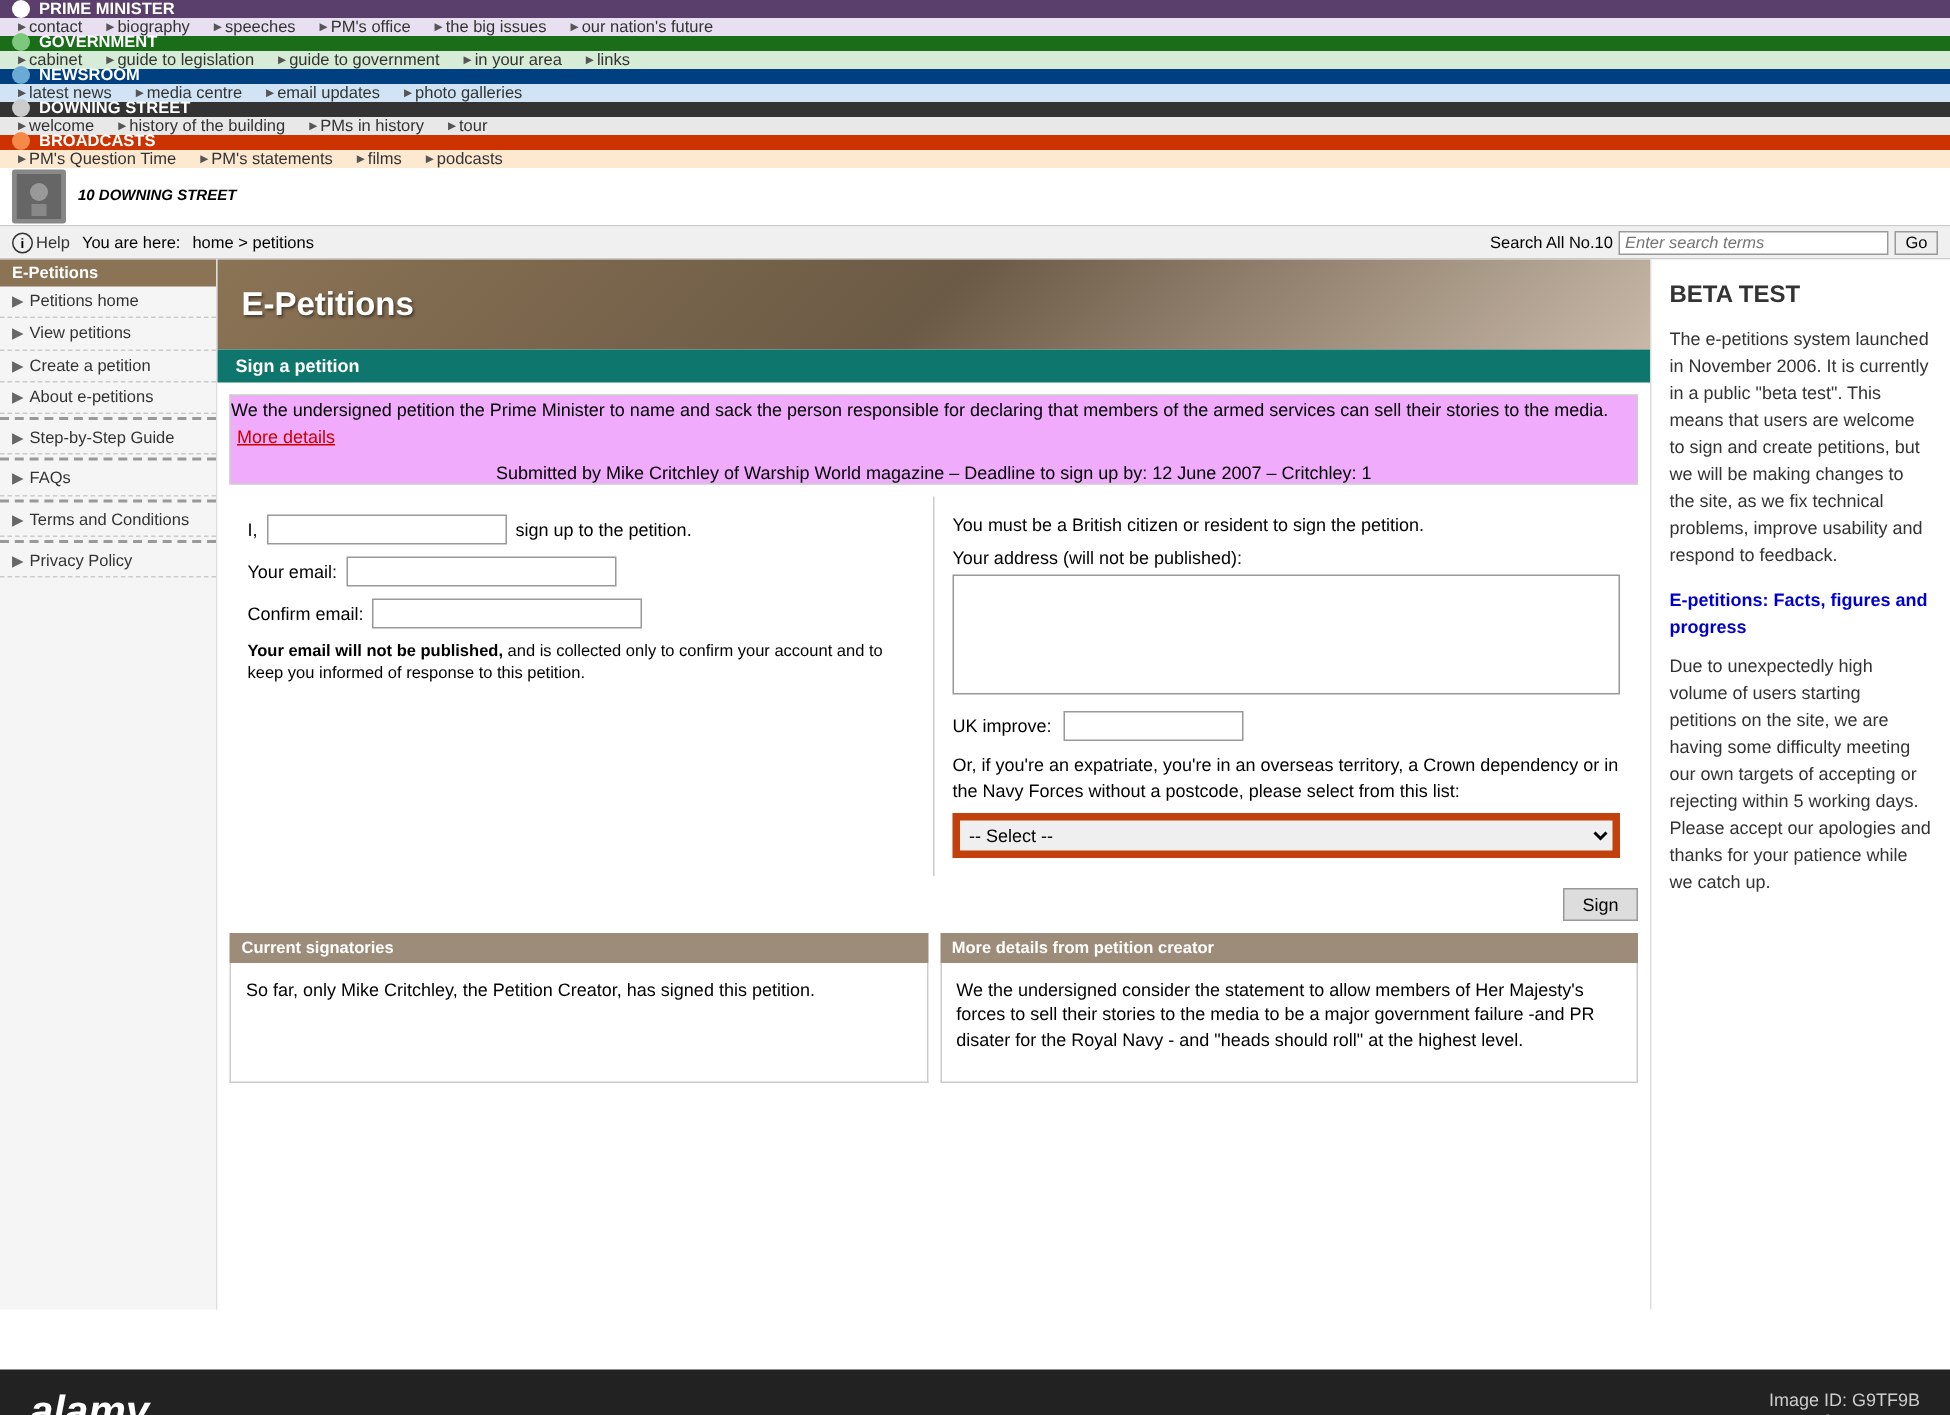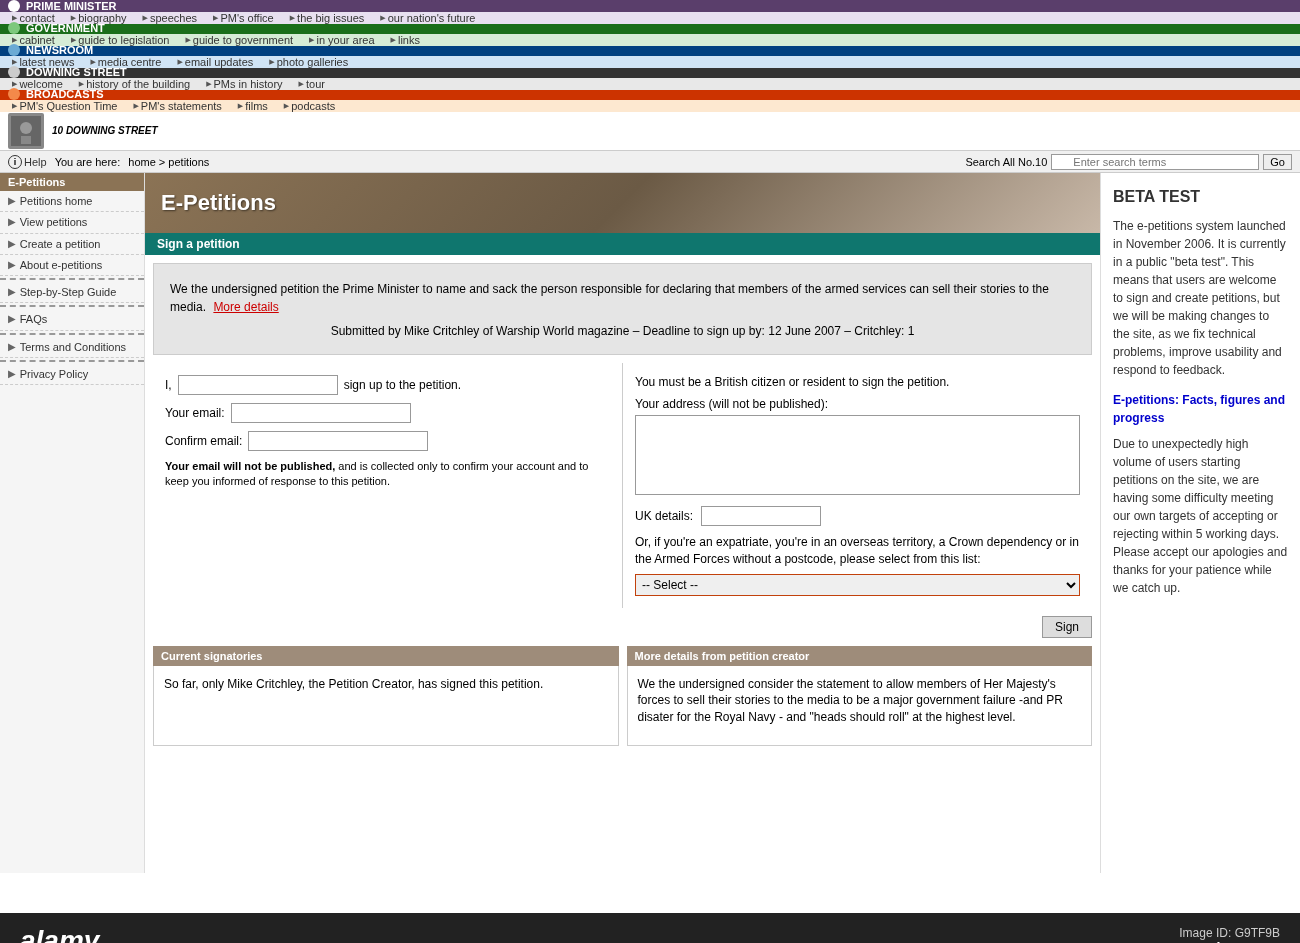--- a/index.html
+++ b/index.html
@@ -38,21 +38,21 @@
     .header-area { display: flex; align-items: center; padding: 4px 8px; background: #fff; border-bottom: 1px solid #ccc; height: 40px; }
     .logo-area { display: flex; align-items: center; gap: 8px; width: 160px; font-style: italic; }
     .logo-crest { width: 36px; height: 36px; background: #888; border-radius: 2px; display: flex; align-items: center; justify-content: center; font-size: 18px; }
     .logo-text { font-size: 10px; font-weight: bold; line-height: 1.2; }
 
     
     .breadcrumb-bar { display: flex; align-items: center; justify-content: space-between; padding: 2px 8px; background: #f0f0f0; border-bottom: 1px solid #ccc; height: 22px; }
     .breadcrumb-left { display: flex; align-items: center; gap: 8px; font-size: 11px; }
     .breadcrumb-help { display: flex; align-items: center; gap: 2px; }
     .breadcrumb-right { display: flex; align-items: center; gap: 4px; font-size: 11px; }
-    .breadcrumb-right input { width: 208px; border: 1px solid #999; padding: 1px 21px; font-size: 11px; }
+    .breadcrumb-right input { width: 180px; border: 1px solid #999; padding: 1px 3px; font-size: 11px; font-style: italic; }
     .breadcrumb-right .go-btn { background: #eee; border: 1px solid #999; padding: 1px 6px; font-size: 11px; cursor: pointer; }
 
     
     .main-container { display: flex; min-height: 700px; }
 
     
     .sidebar { width: 145px; min-width: 145px; background: #f5f5f5; border-right: 1px solid #ddd; padding: 0; }
     .sidebar-header { background: #8b7355; color: #fff; padding: 3px 8px; font-size: 11px; font-weight: bold; }
     .sidebar-item { display: flex; align-items: flex-start; gap: 4px; padding: 3px 8px; border-bottom: 1px dashed #ccc; font-size: 11px; cursor: pointer; color: #333; text-decoration: none; }
     .sidebar-item .arrow { color: #666; font-size: 10px; margin-top: 1px; flex-shrink: 0; }
@@ -62,21 +62,21 @@
     
     .content-area { flex: 1; padding: 0; background: #fff; }
 
     
     .epetitions-header { background: linear-gradient(135deg, #8b7355 0%, #6b5a45 50%, #c8b8a8 100%); height: 60px; display: flex; align-items: center; padding: 0 16px; }
     .epetitions-title { font-size: 22px; font-weight: bold; color: #fff; text-shadow: 1px 1px 2px rgba(0,0,0,0.5); }
 
     
     .section-header { background: #0f766e; color: #fff; padding: 4px 12px; font-size: 12px; font-weight: bold; margin-bottom: 0; }
 
-    .petition-box { border: 1px solid #ccc; margin: 8px; padding: 16px; background: #e5e5e5; }
+    .petition-box { border: 1px solid #ccc; margin: 8px; padding: 0; background: #f0abfc; }
     .petition-text { font-size: 12px; line-height: 1.5; }
     .petition-text a { color: #c00; }
     .petition-meta { text-align: center; margin-top: 8px; font-size: 12px; }
     .petition-meta strong { font-weight: normal; }
 
     
     .sign-form-container { display: flex; margin: 0 8px; gap: 0; }
     .sign-form-left { flex: 1; padding: 12px; border-right: 1px solid #ccc; }
     .sign-form-right { flex: 1; padding: 12px; }
 
@@ -88,21 +88,21 @@
 
     .email-notice { font-size: 11px; line-height: 1.4; margin-top: 8px; }
     .email-notice strong { font-weight: bold; }
 
     .address-label { font-size: 12px; margin-bottom: 4px; }
     .address-textarea { width: 100%; height: 80px; border: 1px solid #999; padding: 2px; font-size: 12px; resize: none; }
     .postcode-row { display: flex; align-items: center; gap: 8px; margin: 8px 0; font-size: 12px; }
     .postcode-input { width: 120px; border: 1px solid #999; padding: 2px 4px; font-size: 12px; }
 
     .expatriate-text { font-size: 12px; line-height: 1.4; margin-bottom: 6px; }
-    .select-country { width: 100%; border: 1px solid #c2410c; padding: 2px; font-size: 12px; }
+    .select-country { width: 100%; border: 5px solid #c2410c; padding: 2px; font-size: 12px; }
 
     .sign-btn-row { display: flex; justify-content: flex-end; margin: 8px; }
     .sign-btn { background: #ddd; border: 1px solid #999; padding: 3px 12px; font-size: 12px; cursor: pointer; }
 
     
     .bottom-sections { display: flex; margin: 8px; gap: 8px; }
     .bottom-section { flex: 1; }
     .bottom-section-header { background: #9e8c7a; color: #fff; padding: 4px 8px; font-size: 11px; font-weight: bold; }
     .bottom-section-content { border: 1px solid #ccc; border-top: none; padding: 10px; font-size: 12px; line-height: 1.4; min-height: 80px; }
 
@@ -308,24 +308,24 @@
         <p class="email-notice">
           <strong>Your email will not be published,</strong><span> and is collected only to confirm your account and to keep you informed of response to this petition.</span>
         </p>
       </div>
 
       <div class="sign-form-right">
         <p class="citizen-text">You must be a British citizen or resident to sign the petition.</p>
         <p class="address-label">Your address (will not be published):</p>
         <textarea class="address-textarea" style=""></textarea>
         <div class="postcode-row">
-          <label>UK details:</label>
+          <label>UK improve:</label>
           <input type="text" class="postcode-input" style="">
         </div>
-        <p class="expatriate-text">Or, if you're an expatriate, you're in an overseas territory, a Crown dependency or in the Armed Forces without a postcode, please select from this list:</p>
+        <p class="expatriate-text">Or, if you're an expatriate, you're in an overseas territory, a Crown dependency or in the Navy Forces without a postcode, please select from this list:</p>
         <select class="select-country">
           <option>-- Select --</option>
         </select>
       </div>
     </div>
 
     <div class="sign-btn-row">
       <button class="sign-btn">Sign</button>
     </div>
 

